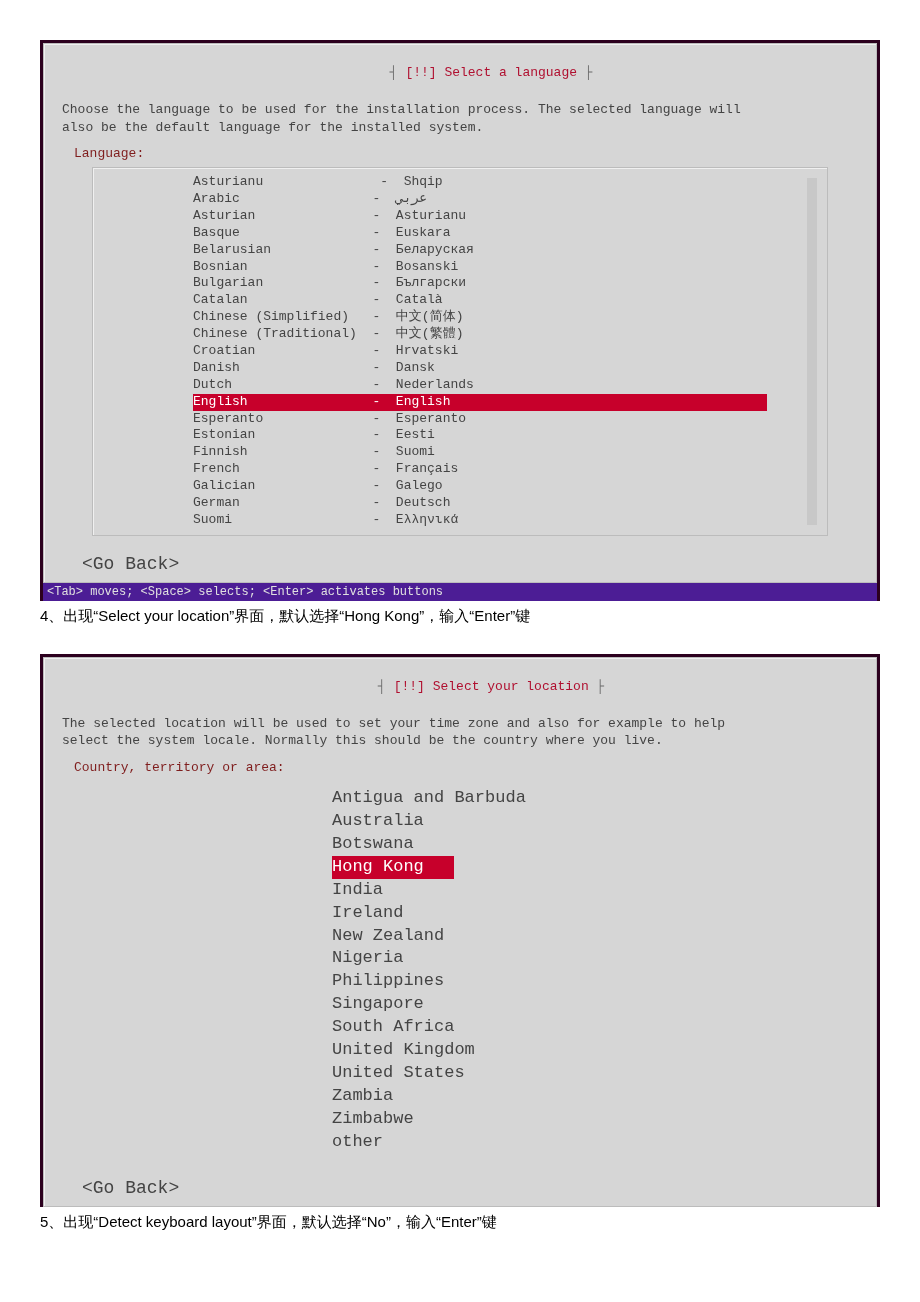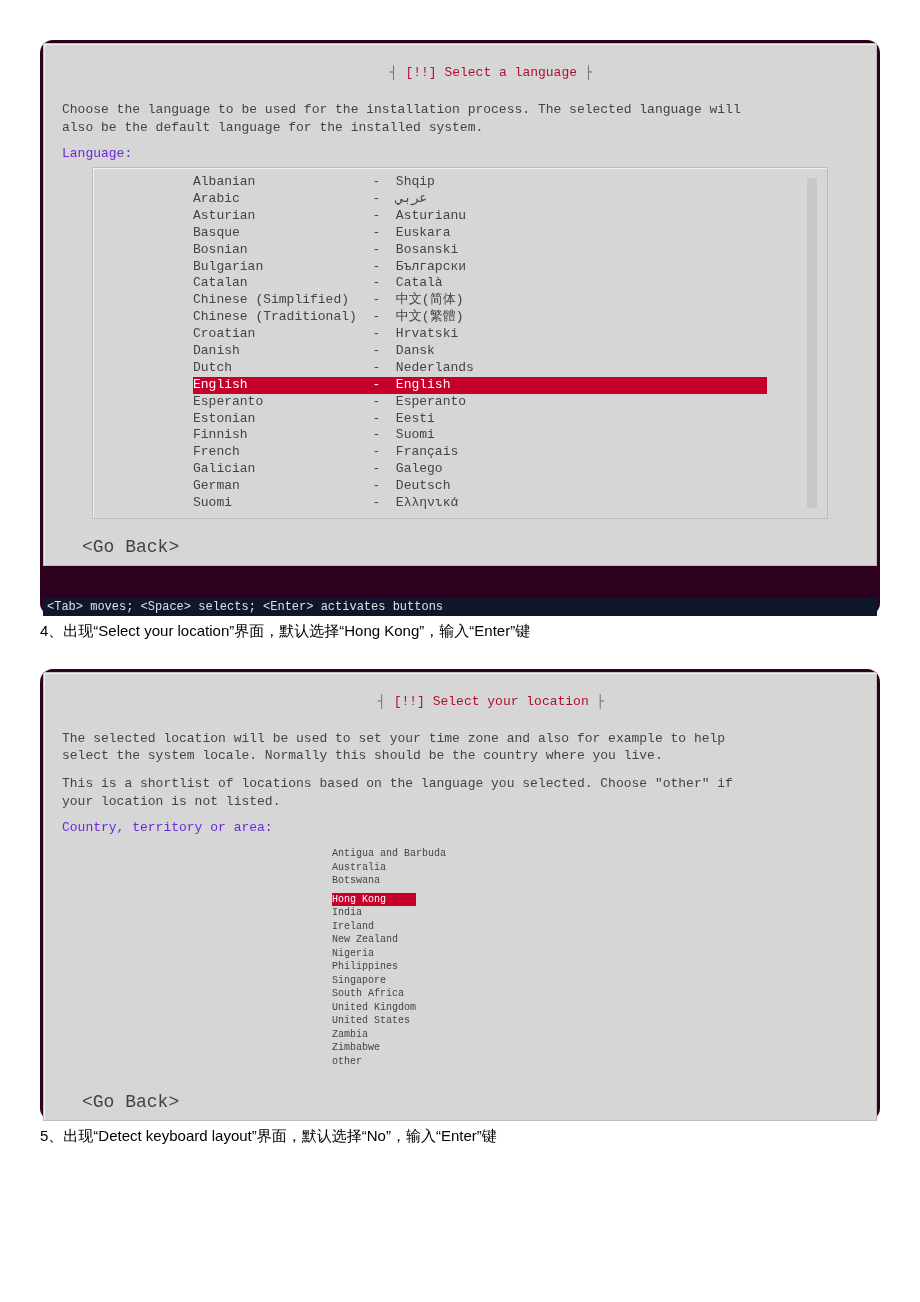--- a/index.html
+++ b/index.html
@@ -1,33 +1,33 @@
 <!DOCTYPE html>
 <html><head>
 <meta charset="utf-8">
 <style>
   * { margin:0; padding:0; box-sizing:border-box; }
   body { background:#fff; font-family:Arial,sans-serif; width:920px; }
   .page { padding:40px 40px 80px 40px; }
-  .outer { background:#2c001e; padding:3px 3px 0 3px; margin-bottom:6px;border-radius:13px; }
+  .outer { background:#2c001e; padding:3px 3px 0 3px; margin-bottom:6px; }
   .panel {
     background:#d6d6d6;
     padding:6px 18px 6px 18px;
     position:relative;
     border:1px solid #bcbcbc;
     box-shadow:inset 1px 1px 0 #f0f0f0;
   }
   .title-row { text-align:center; margin-bottom:6px; white-space:pre; color:#6e6e6e;
     font-family:"Courier New",monospace; font-size:13px; }
   .title-rule { color:#6e6e6e; }
   .title-text { color:#b01030; }
   .instr { color:#444; font-family:"Courier New",monospace; font-size:13px;
     line-height:1.35; margin-bottom:10px; white-space:pre-wrap; }
-  .label { color:#6d28d9; font-family:"Courier New",monospace; font-size:13px;
-    margin-bottom:6px; }
+  .label { color:#7f1d1d; font-family:"Courier New",monospace; font-size:13px;
+    margin-bottom:6px;margin-left:12px; }
   .inner-box {
     background:#d6d6d6;
     border:1px solid #bcbcbc;
     box-shadow:inset 1px 1px 0 #f0f0f0;
     padding:4px 0;
     margin-left:30px;
     margin-right:30px;
     position:relative;
   }
   .lang-list { padding:2px 60px 2px 100px; position:relative; }
@@ -42,36 +42,35 @@
   .scroll-track {
     position:absolute; right:10px; top:10px; bottom:10px; width:10px;
     background:#c8c8c8;
   }
   .goback {
     font-family:"Courier New",monospace;
     font-size:18px; color:#444;
     margin:18px 0 2px 20px;
   }
   .footer {
-    background:#0f172a;
+    background:#4c1d95;
     color:#e0e0e0;
     font-family:"Courier New",monospace;
     font-size:12px;
     padding:2px 4px;
-    margin-top:32px;
   }
   .caption {
     font-family:Arial,"Microsoft YaHei","SimSun",sans-serif;
     font-size:15px; color:#000;
     margin:0 0 28px 0;
   }
   .loc-list { padding:2px 0 2px 240px; }
   .loc-row {
     font-family:"Courier New",monospace;
-    font-size:10px;
+    font-size:17px;
     color:#444; line-height:1.35; white-space:pre;
   }
   .loc-row.sel { background:#c7002b; color:#fff; display:inline-block; padding-right:30px; }
   .panel2 { min-height:420px; }
 </style>
 </head>
 <body>
 
 <div class="page">
 
@@ -79,24 +78,25 @@
     <div class="panel">
       <div class="title-row">
         <span class="title-rule">┤ </span><span class="title-text">[!!] Select a language</span><span class="title-rule"> ├</span>
       </div>
       <div class="instr">Choose the language to be used for the installation process. The selected language will
 also be the default language for the installed system.</div>
       <div class="label">Language:</div>
 
       <div class="inner-box">
         <div class="lang-list" id="lang-list">
-            <div class="lang-row">Albanian               -  Shqip</div>
+            <div class="lang-row">Asturianu               -  Shqip</div>
             <div class="lang-row">Arabic                 -  عربي</div>
             <div class="lang-row">Asturian               -  Asturianu</div>
             <div class="lang-row">Basque                 -  Euskara</div>
+            <div class="lang-row">Belarusian             -  Беларуская</div>
             <div class="lang-row">Bosnian                -  Bosanski</div>
             <div class="lang-row">Bulgarian              -  Български</div>
             <div class="lang-row">Catalan                -  Català</div>
             <div class="lang-row">Chinese (Simplified)   -  中文(简体)</div>
             <div class="lang-row">Chinese (Traditional)  -  中文(繁體)</div>
             <div class="lang-row">Croatian               -  Hrvatski</div>
             <div class="lang-row">Danish                 -  Dansk</div>
             <div class="lang-row">Dutch                  -  Nederlands</div>
             <div class="lang-row sel">English                -  English</div>
             <div class="lang-row">Esperanto              -  Esperanto</div>
@@ -117,22 +117,20 @@
 
   <div class="caption">4、出现“Select your location”界面，默认选择“Hong Kong”，输入“Enter”键</div>
 
   <div class="outer">
     <div class="panel panel2">
       <div class="title-row">
         <span class="title-rule">┤ </span><span class="title-text">[!!] Select your location</span><span class="title-rule"> ├</span>
       </div>
       <div class="instr">The selected location will be used to set your time zone and also for example to help
 select the system locale. Normally this should be the country where you live.</div>
-      <div class="instr">This is a shortlist of locations based on the language you selected. Choose "other" if
-your location is not listed.</div>
       <div class="label">Country, territory or area:</div>
 
       <div class="inner-box" style="border:none;box-shadow:none;">
         <div class="loc-list" id="loc-list">
             <div class="loc-row">Antigua and Barbuda</div>
             <div class="loc-row">Australia</div>
             <div class="loc-row">Botswana</div>
             <div><span class="loc-row sel">Hong Kong</span></div>
             <div class="loc-row">India</div>
             <div class="loc-row">Ireland</div>

